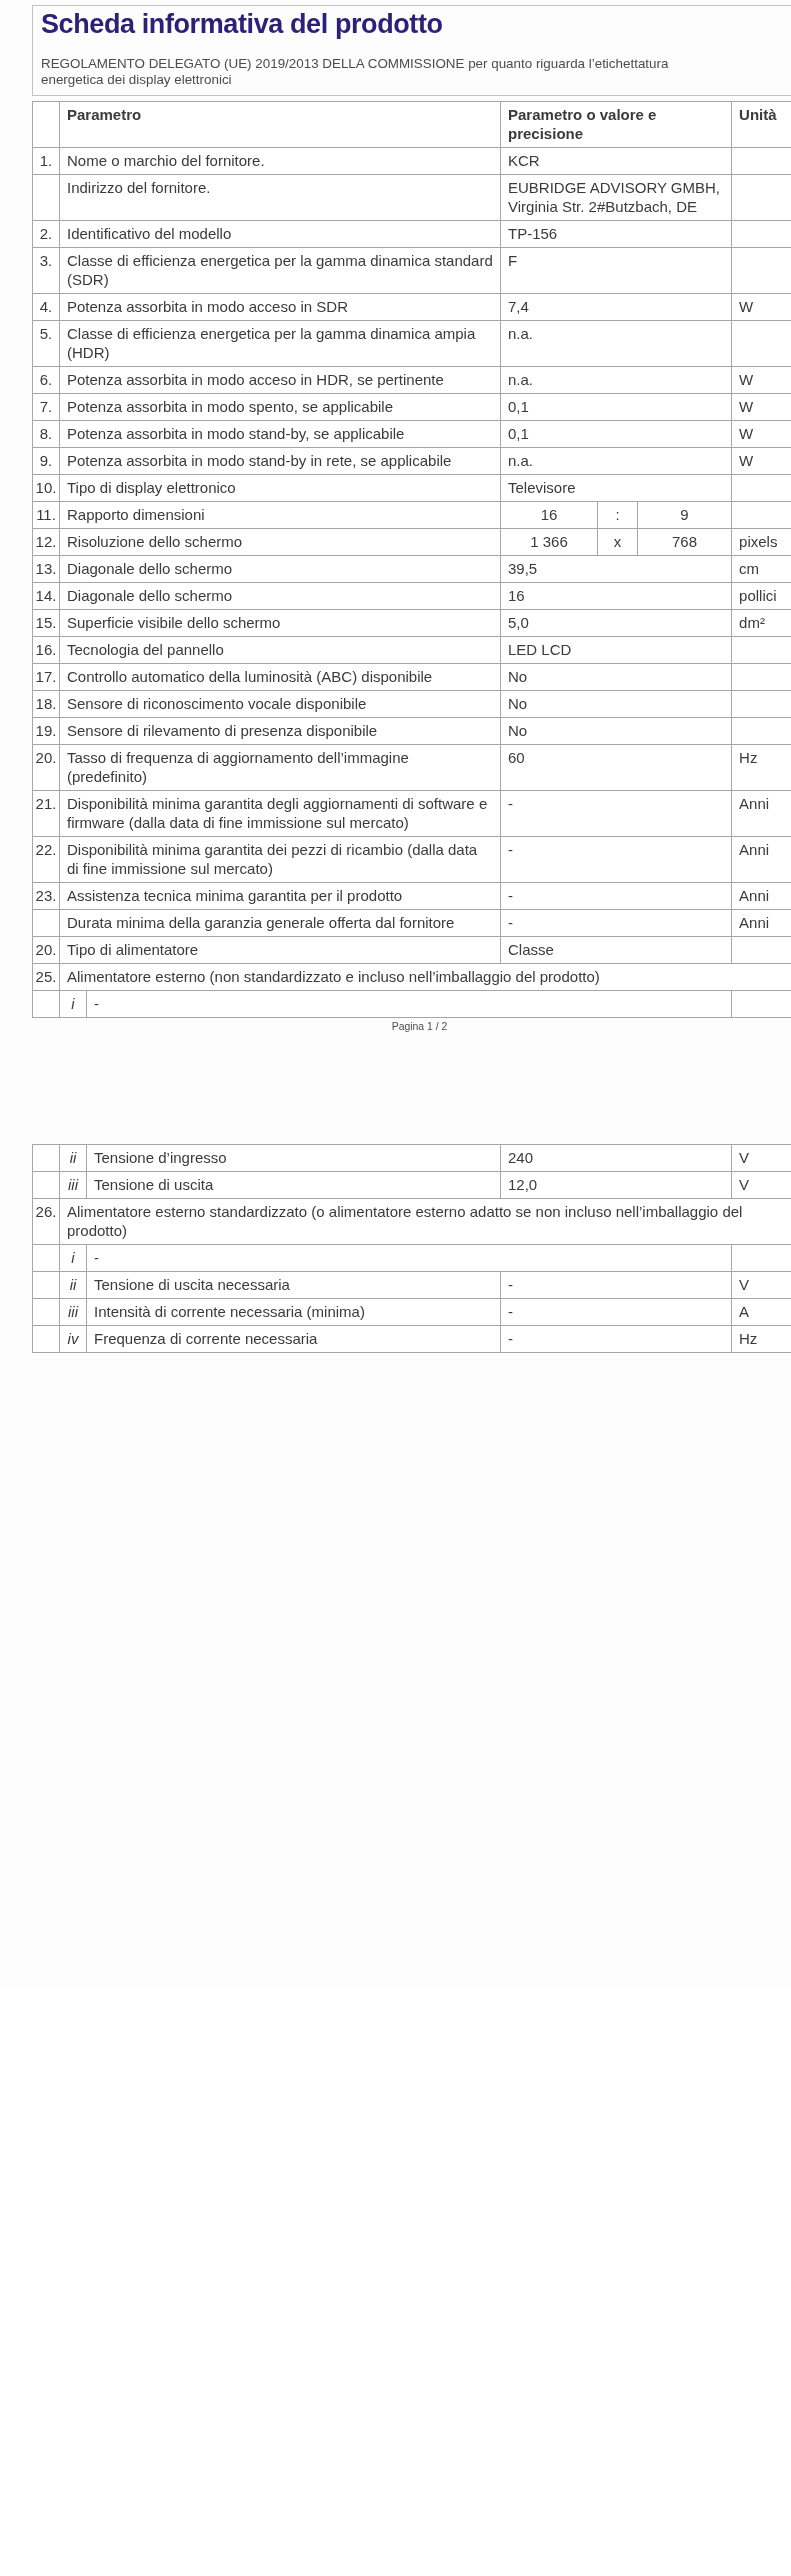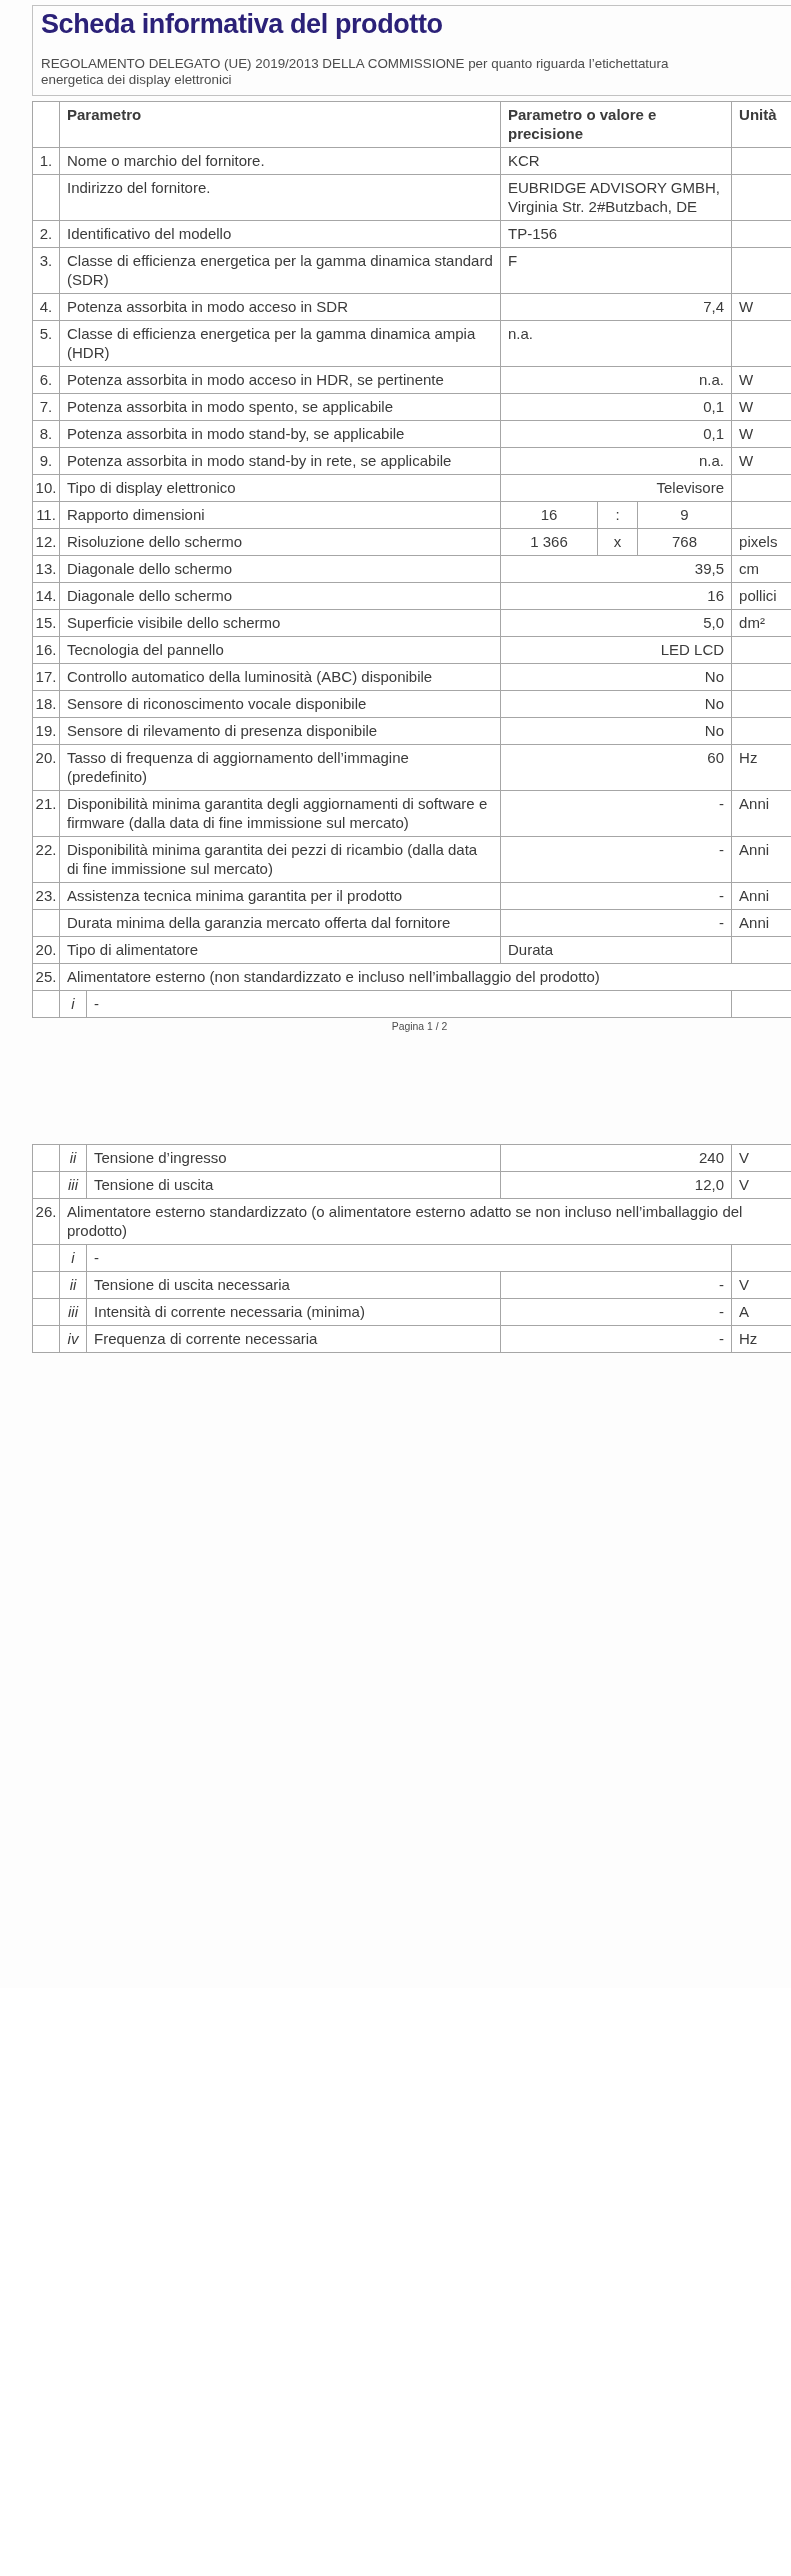--- a/index.html
+++ b/index.html
@@ -50,21 +50,21 @@
     padding: 3px 7px 4px 7px;
     vertical-align: top;
     text-align: left;
     word-wrap: break-word;
     background: #fff;
   }
   .spec-table th { font-weight: bold; }
   .spec-table td.num { text-align: center; padding-left: 2px; padding-right: 2px; }
   .spec-table th.num { padding-left: 2px; padding-right: 2px; }
   .spec-table td.roman { font-style: italic; text-align: center; padding-left: 2px; padding-right: 2px; }
-  .spec-table td.val-r { text-align: right; }
+  .spec-table td.val-r { text-align: left; }
   .spec-table td.val-l { text-align: left; }
   .spec-table td.val-c { text-align: center; }
   .spec-table td.sep { padding-left: 2px; padding-right: 2px; }
 
   .page-footer {
     width: 775px;
     text-align: center;
     font-size: 10.4px;
     line-height: 13px;
     color: var(--muted-color, #4c4c4c);
@@ -253,28 +253,28 @@
             <td>Anni</td>
           </tr>
           <tr>
             <td class="num">23.</td>
             <td colspan="2">Assistenza tecnica minima garantita per il prodotto</td>
             <td colspan="3" class="val-r">-</td>
             <td>Anni</td>
           </tr>
           <tr>
             <td class="num"></td>
-            <td colspan="2">Durata minima della garanzia mercato offerta dal fornitore</td>
+            <td colspan="2">Durata minima della garanzia generale offerta dal fornitore</td>
             <td colspan="3" class="val-r">-</td>
             <td>Anni</td>
           </tr>
           <tr>
             <td class="num">20.</td>
             <td colspan="2">Tipo di alimentatore</td>
-            <td colspan="3" class="val-l">Durata</td>
+            <td colspan="3" class="val-l">Classe</td>
             <td></td>
           </tr>
           <tr>
             <td class="num">25.</td>
             <td colspan="6">Alimentatore esterno (non standardizzato e incluso nell’imballaggio del prodotto)</td>
           </tr>
           <tr>
             <td class="num"></td>
             <td class="roman">i</td>
             <td colspan="4" class="val-l">-</td>

